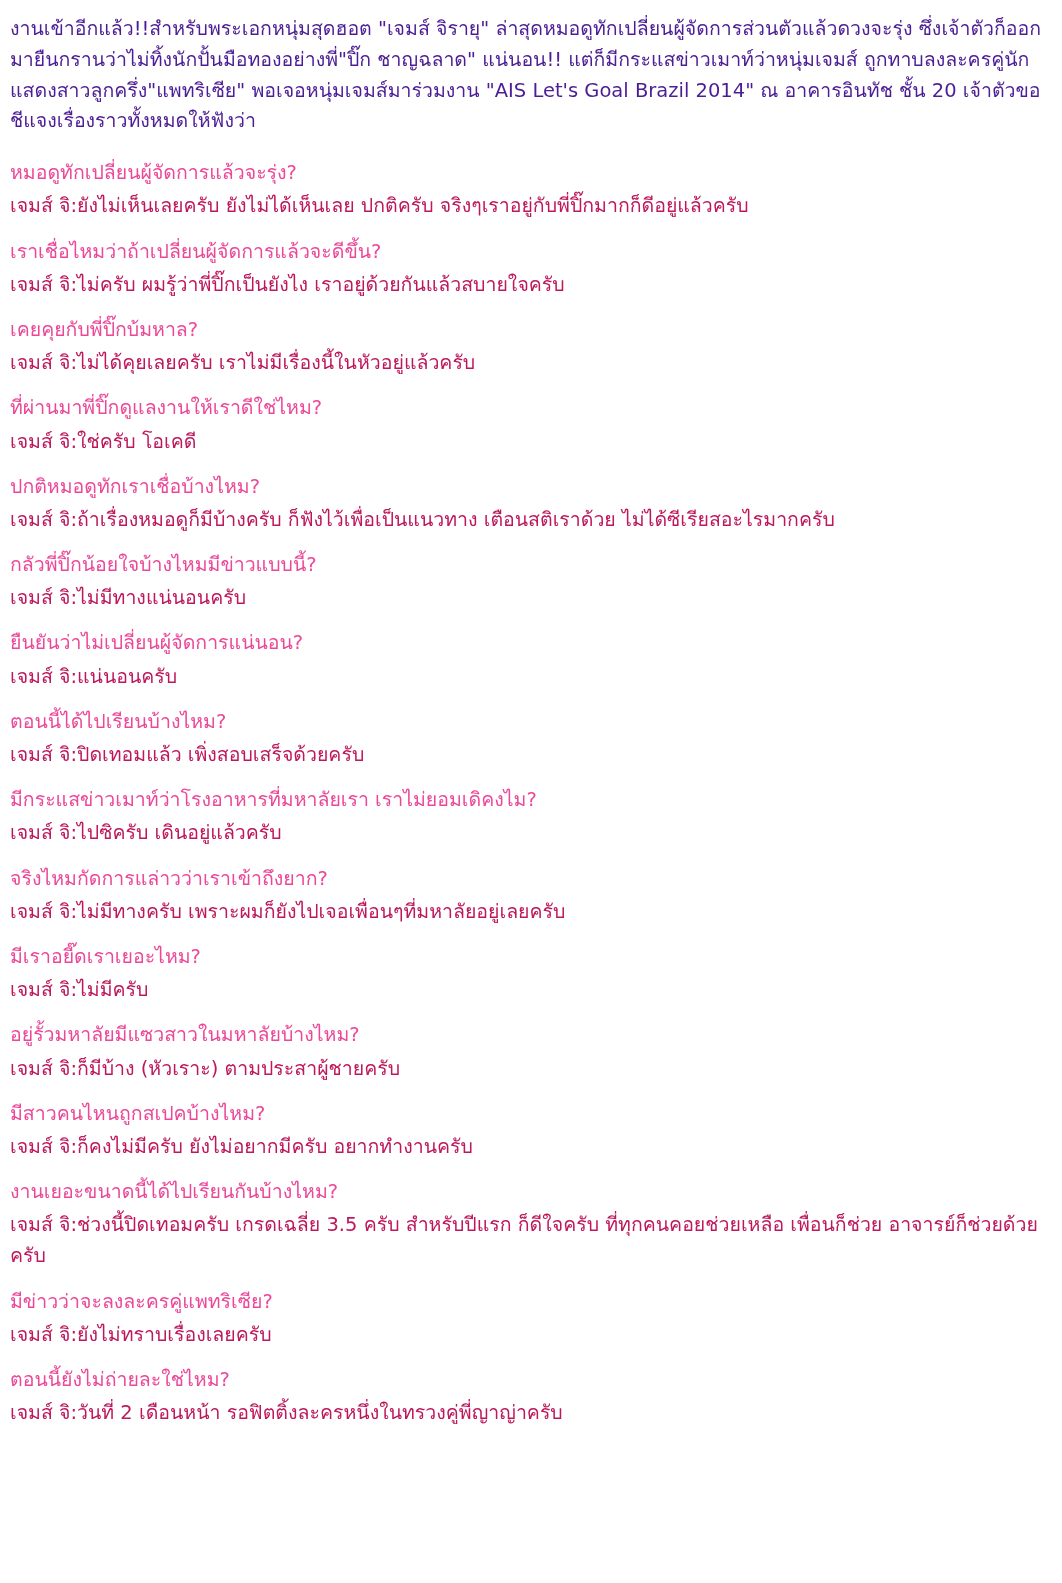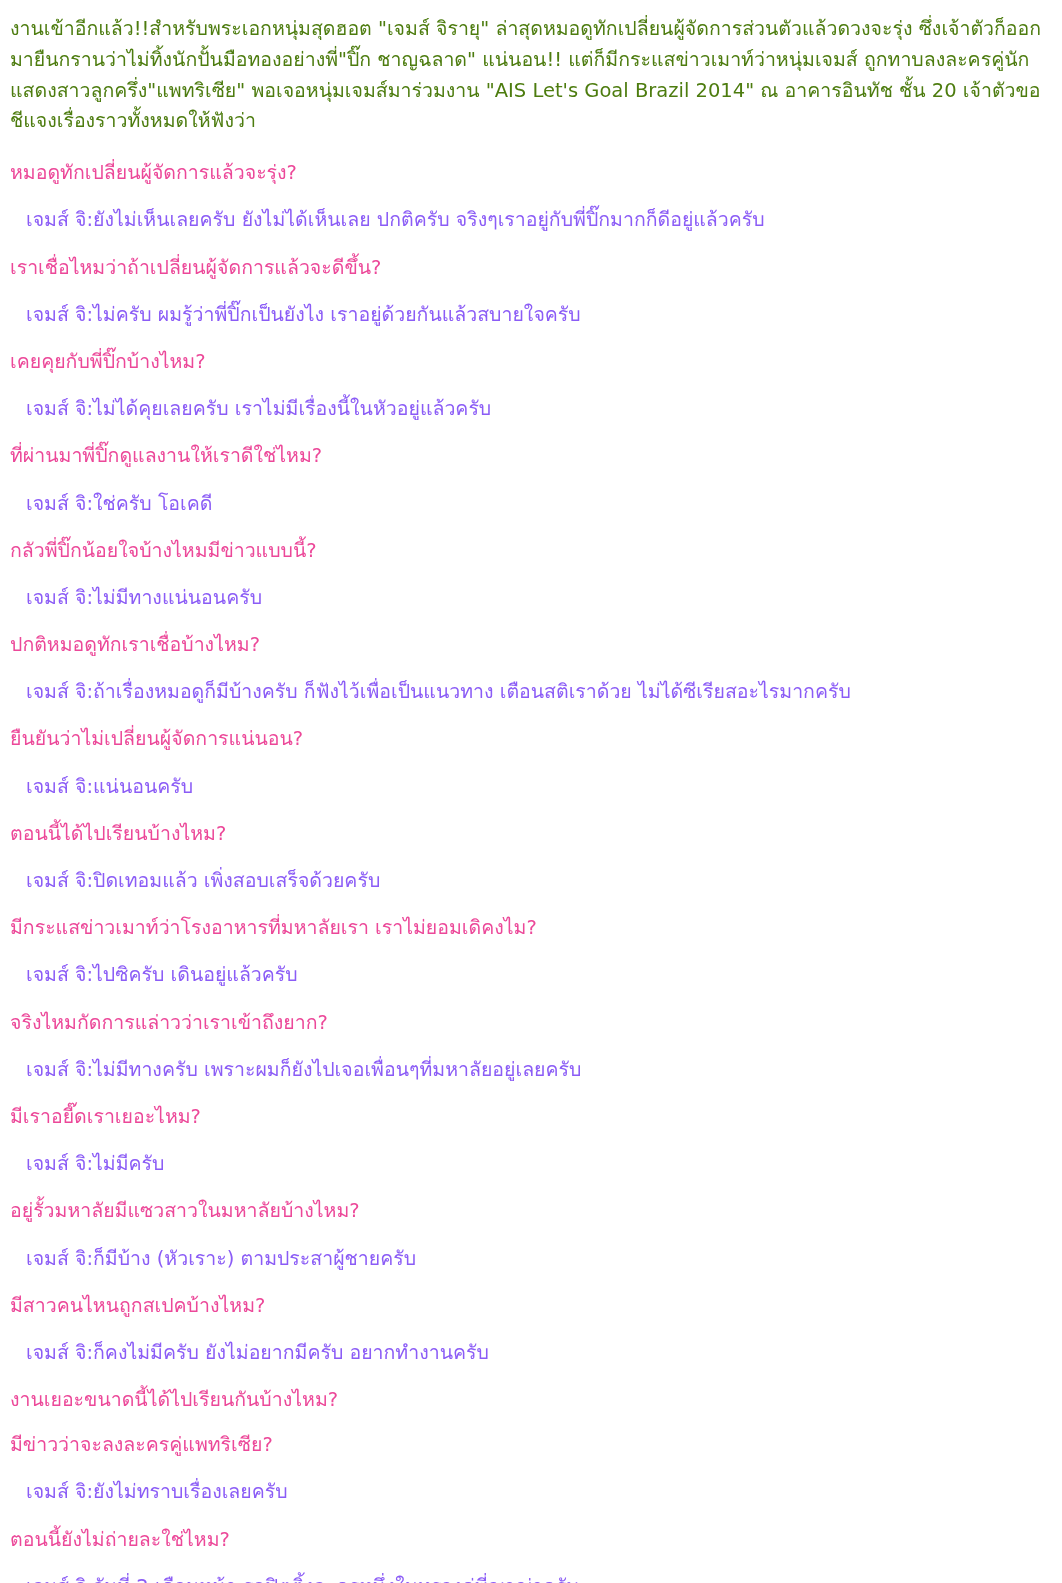--- a/index.html
+++ b/index.html
@@ -11,41 +11,41 @@
     width: 1062px;
     min-height: 1583px;
     font-family: "DejaVu Sans", "Liberation Sans", sans-serif;
   }
   .page {
     width: 1062px;
     box-sizing: border-box;
     padding: 14px 16px 20px 10px;
   }
   .intro {
-    color: #4d7c0f;
+    color: #4c1d95;
     font-size: 19.5px;
     line-height: 1.58;
     text-align: left;
     margin: 0 0 16px 0;
     word-break: break-word;
   }
   .qa-block {
     margin: 0 0 14px 0;
   }
   .question {
     color: #ec4899;
     font-size: 19.5px;
     line-height: 1.6;
     margin: 0 0 2px 0;
   }
   .answer {
-    color: #8b5cf6;
+    color: #be185d;
     font-size: 19.5px;
     line-height: 1.6;
-    margin: 16px;
+    margin: 0;
   }
   .qa-list {
     margin-top: 20px;
   }
 </style>
 </head>
 <body>
 
 <div class="page">
 
@@ -57,37 +57,37 @@
       <p class="question">หมอดูทักเปลี่ยนผู้จัดการแล้วจะรุ่ง?</p>
       <p class="answer">เจมส์ จิ:ยังไม่เห็นเลยครับ ยังไม่ได้เห็นเลย ปกติครับ จริงๆเราอยู่กับพี่ปิ๊กมากก็ดีอยู่แล้วครับ</p>
     </div>
 
     <div class="qa-block">
       <p class="question">เราเชื่อไหมว่าถ้าเปลี่ยนผู้จัดการแล้วจะดีขึ้น?</p>
       <p class="answer">เจมส์ จิ:ไม่ครับ ผมรู้ว่าพี่ปิ๊กเป็นยังไง เราอยู่ด้วยกันแล้วสบายใจครับ</p>
     </div>
 
     <div class="qa-block">
-      <p class="question">เคยคุยกับพี่ปิ๊กบ้างไหม?</p>
+      <p class="question">เคยคุยกับพี่ปิ๊กบ้มหาล?</p>
       <p class="answer">เจมส์ จิ:ไม่ได้คุยเลยครับ เราไม่มีเรื่องนี้ในหัวอยู่แล้วครับ</p>
     </div>
 
     <div class="qa-block">
       <p class="question">ที่ผ่านมาพี่ปิ๊กดูแลงานให้เราดีใช่ไหม?</p>
       <p class="answer">เจมส์ จิ:ใช่ครับ โอเคดี</p>
     </div>
 
     <div class="qa-block">
-      <p class="question">กลัวพี่ปิ๊กน้อยใจบ้างไหมมีข่าวแบบนี้?</p>
-      <p class="answer">เจมส์ จิ:ไม่มีทางแน่นอนครับ</p>
+      <p class="question">ปกติหมอดูทักเราเชื่อบ้างไหม?</p>
+      <p class="answer">เจมส์ จิ:ถ้าเรื่องหมอดูก็มีบ้างครับ ก็ฟังไว้เพื่อเป็นแนวทาง เตือนสติเราด้วย ไม่ได้ซีเรียสอะไรมากครับ</p>
     </div>
 
     <div class="qa-block">
-      <p class="question">ปกติหมอดูทักเราเชื่อบ้างไหม?</p>
-      <p class="answer">เจมส์ จิ:ถ้าเรื่องหมอดูก็มีบ้างครับ ก็ฟังไว้เพื่อเป็นแนวทาง เตือนสติเราด้วย ไม่ได้ซีเรียสอะไรมากครับ</p>
+      <p class="question">กลัวพี่ปิ๊กน้อยใจบ้างไหมมีข่าวแบบนี้?</p>
+      <p class="answer">เจมส์ จิ:ไม่มีทางแน่นอนครับ</p>
     </div>
 
     <div class="qa-block">
       <p class="question">ยืนยันว่าไม่เปลี่ยนผู้จัดการแน่นอน?</p>
       <p class="answer">เจมส์ จิ:แน่นอนครับ</p>
     </div>
 
     <div class="qa-block">
       <p class="question">ตอนนี้ได้ไปเรียนบ้างไหม?</p>
       <p class="answer">เจมส์ จิ:ปิดเทอมแล้ว เพิ่งสอบเสร็จด้วยครับ</p>
@@ -113,20 +113,21 @@
       <p class="answer">เจมส์ จิ:ก็มีบ้าง (หัวเราะ) ตามประสาผู้ชายครับ</p>
     </div>
 
     <div class="qa-block">
       <p class="question">มีสาวคนไหนถูกสเปคบ้างไหม?</p>
       <p class="answer">เจมส์ จิ:ก็คงไม่มีครับ ยังไม่อยากมีครับ อยากทำงานครับ</p>
     </div>
 
     <div class="qa-block">
       <p class="question">งานเยอะขนาดนี้ได้ไปเรียนกันบ้างไหม?</p>
+      <p class="answer">เจมส์ จิ:ช่วงนี้ปิดเทอมครับ เกรดเฉลี่ย 3.5 ครับ สำหรับปีแรก ก็ดีใจครับ ที่ทุกคนคอยช่วยเหลือ เพื่อนก็ช่วย อาจารย์ก็ช่วยด้วยครับ</p>
     </div>
 
     <div class="qa-block">
       <p class="question">มีข่าวว่าจะลงละครคู่แพทริเซีย?</p>
       <p class="answer">เจมส์ จิ:ยังไม่ทราบเรื่องเลยครับ</p>
     </div>
 
     <div class="qa-block">
       <p class="question">ตอนนี้ยังไม่ถ่ายละใช่ไหม?</p>
       <p class="answer">เจมส์ จิ:วันที่ 2 เดือนหน้า รอฟิตติ้งละครหนึ่งในทรวงคู่พี่ญาญ่าครับ</p>

